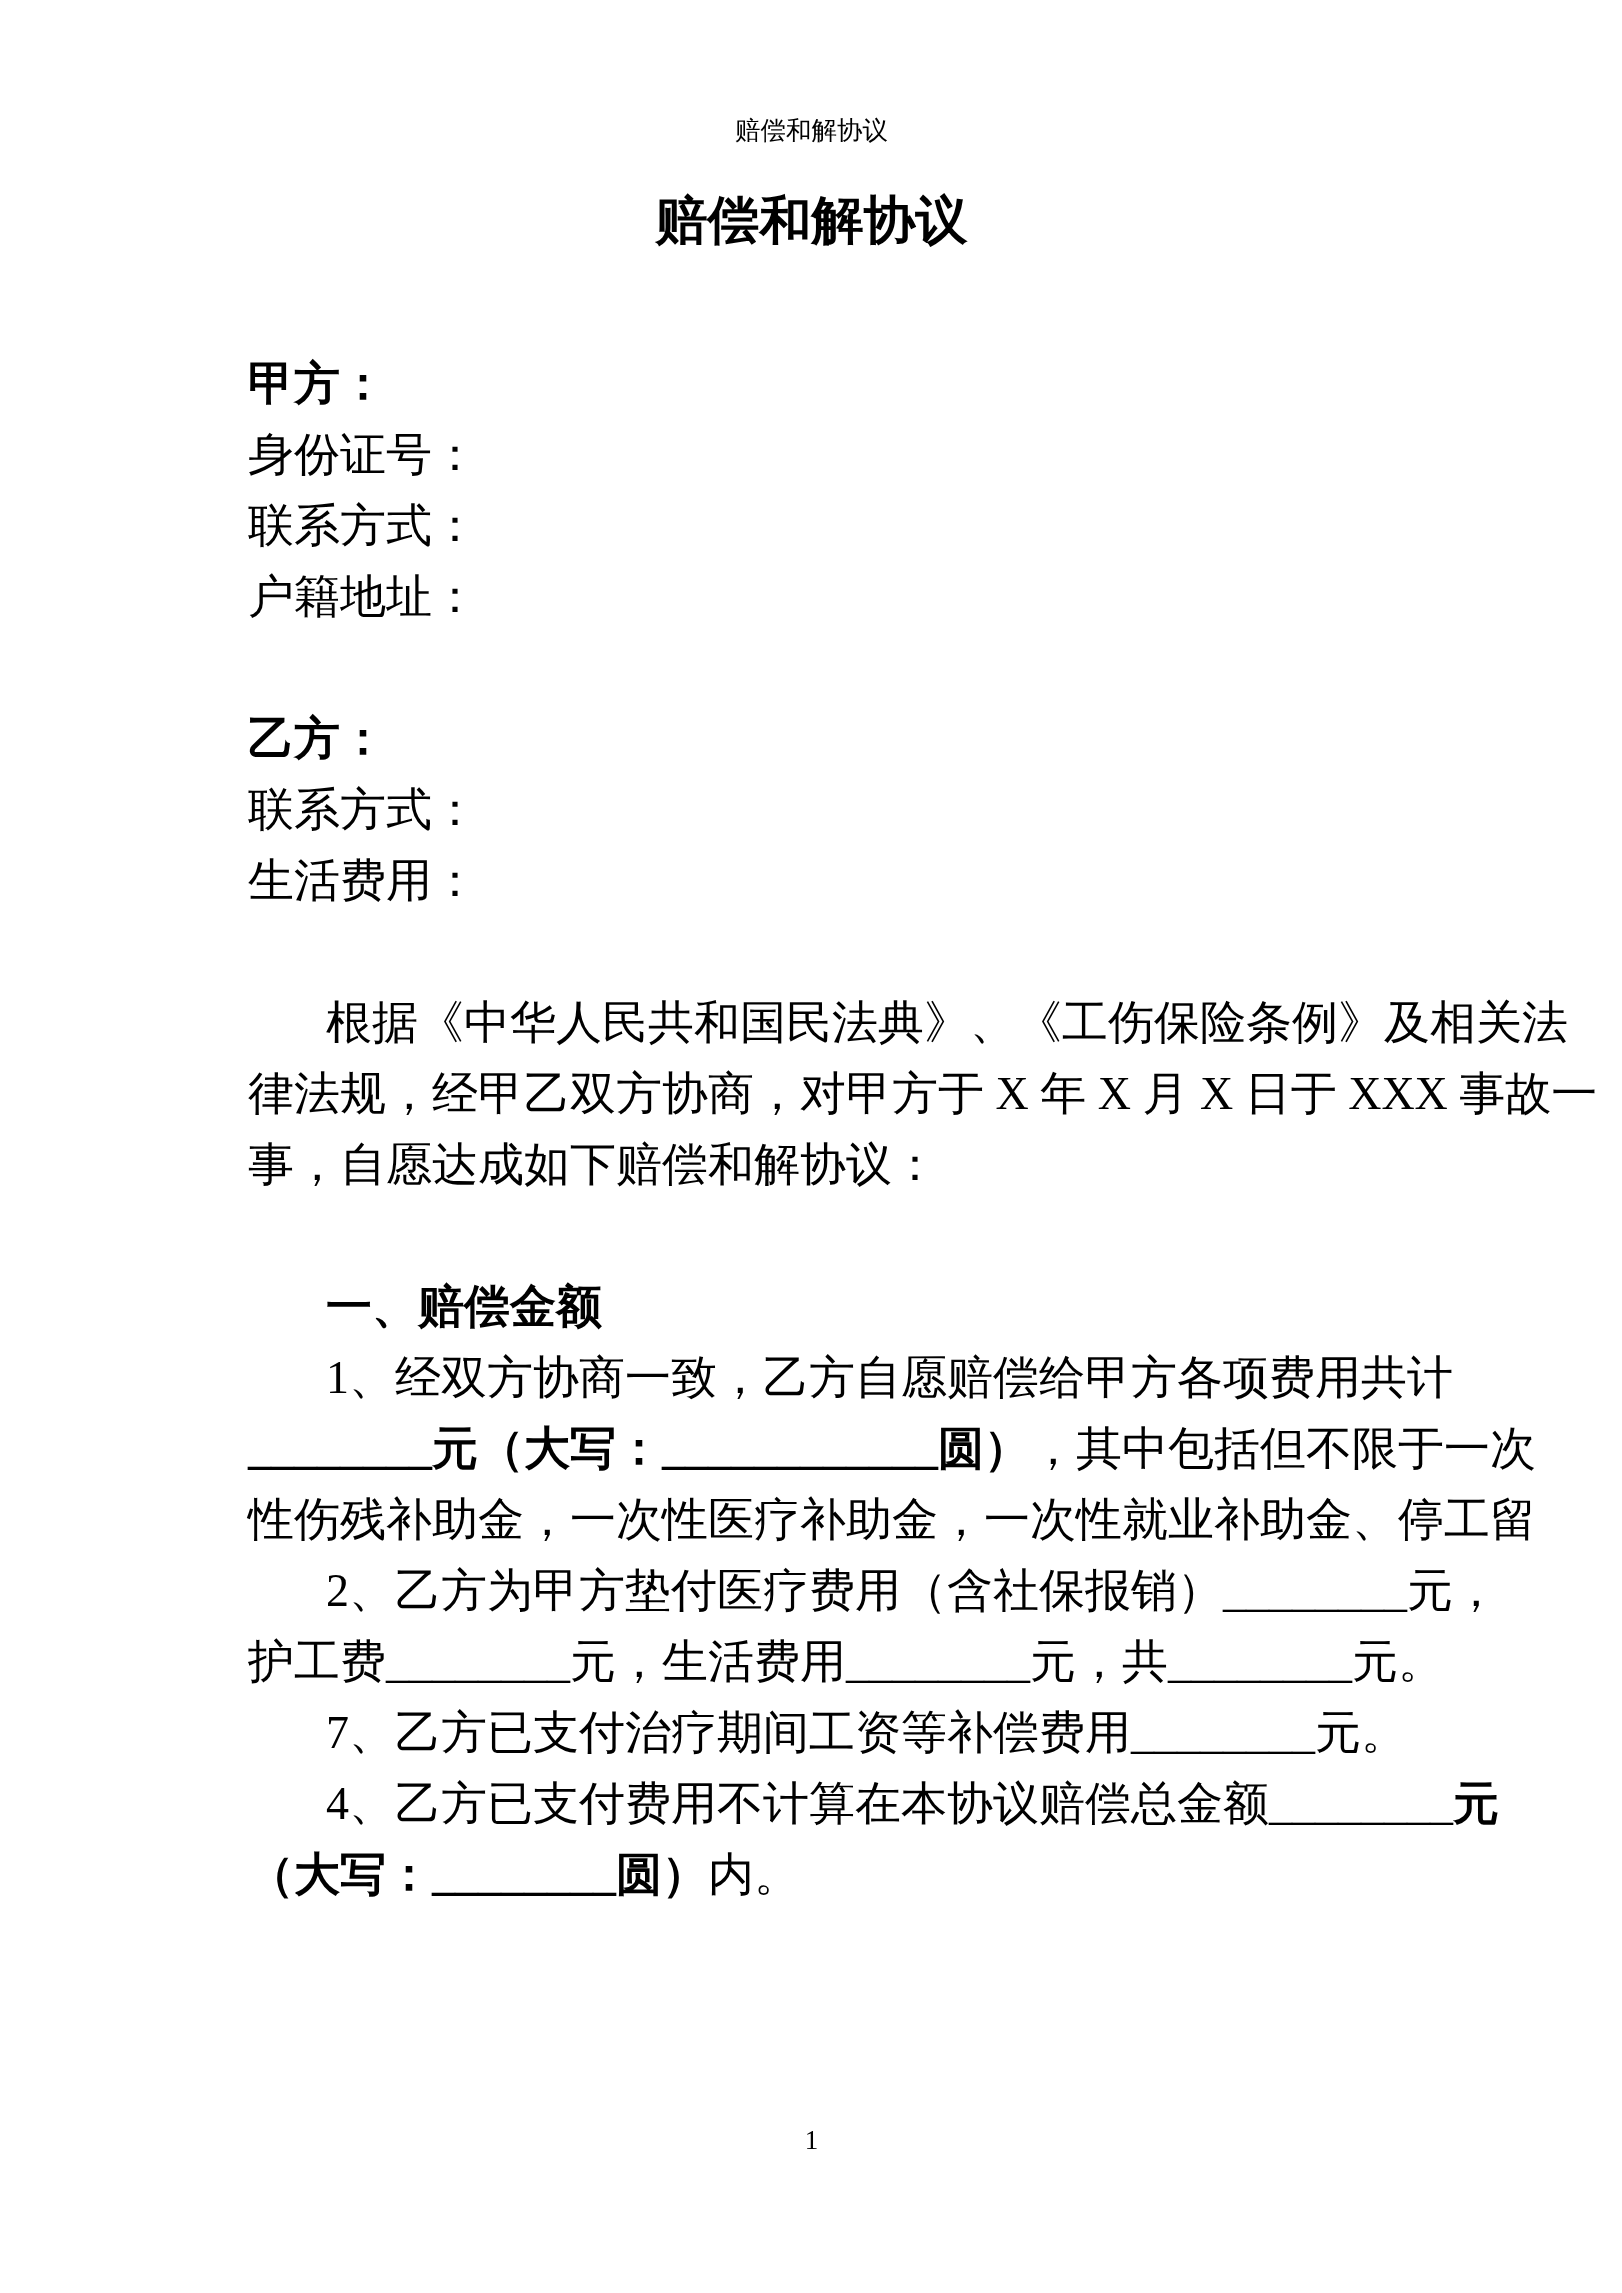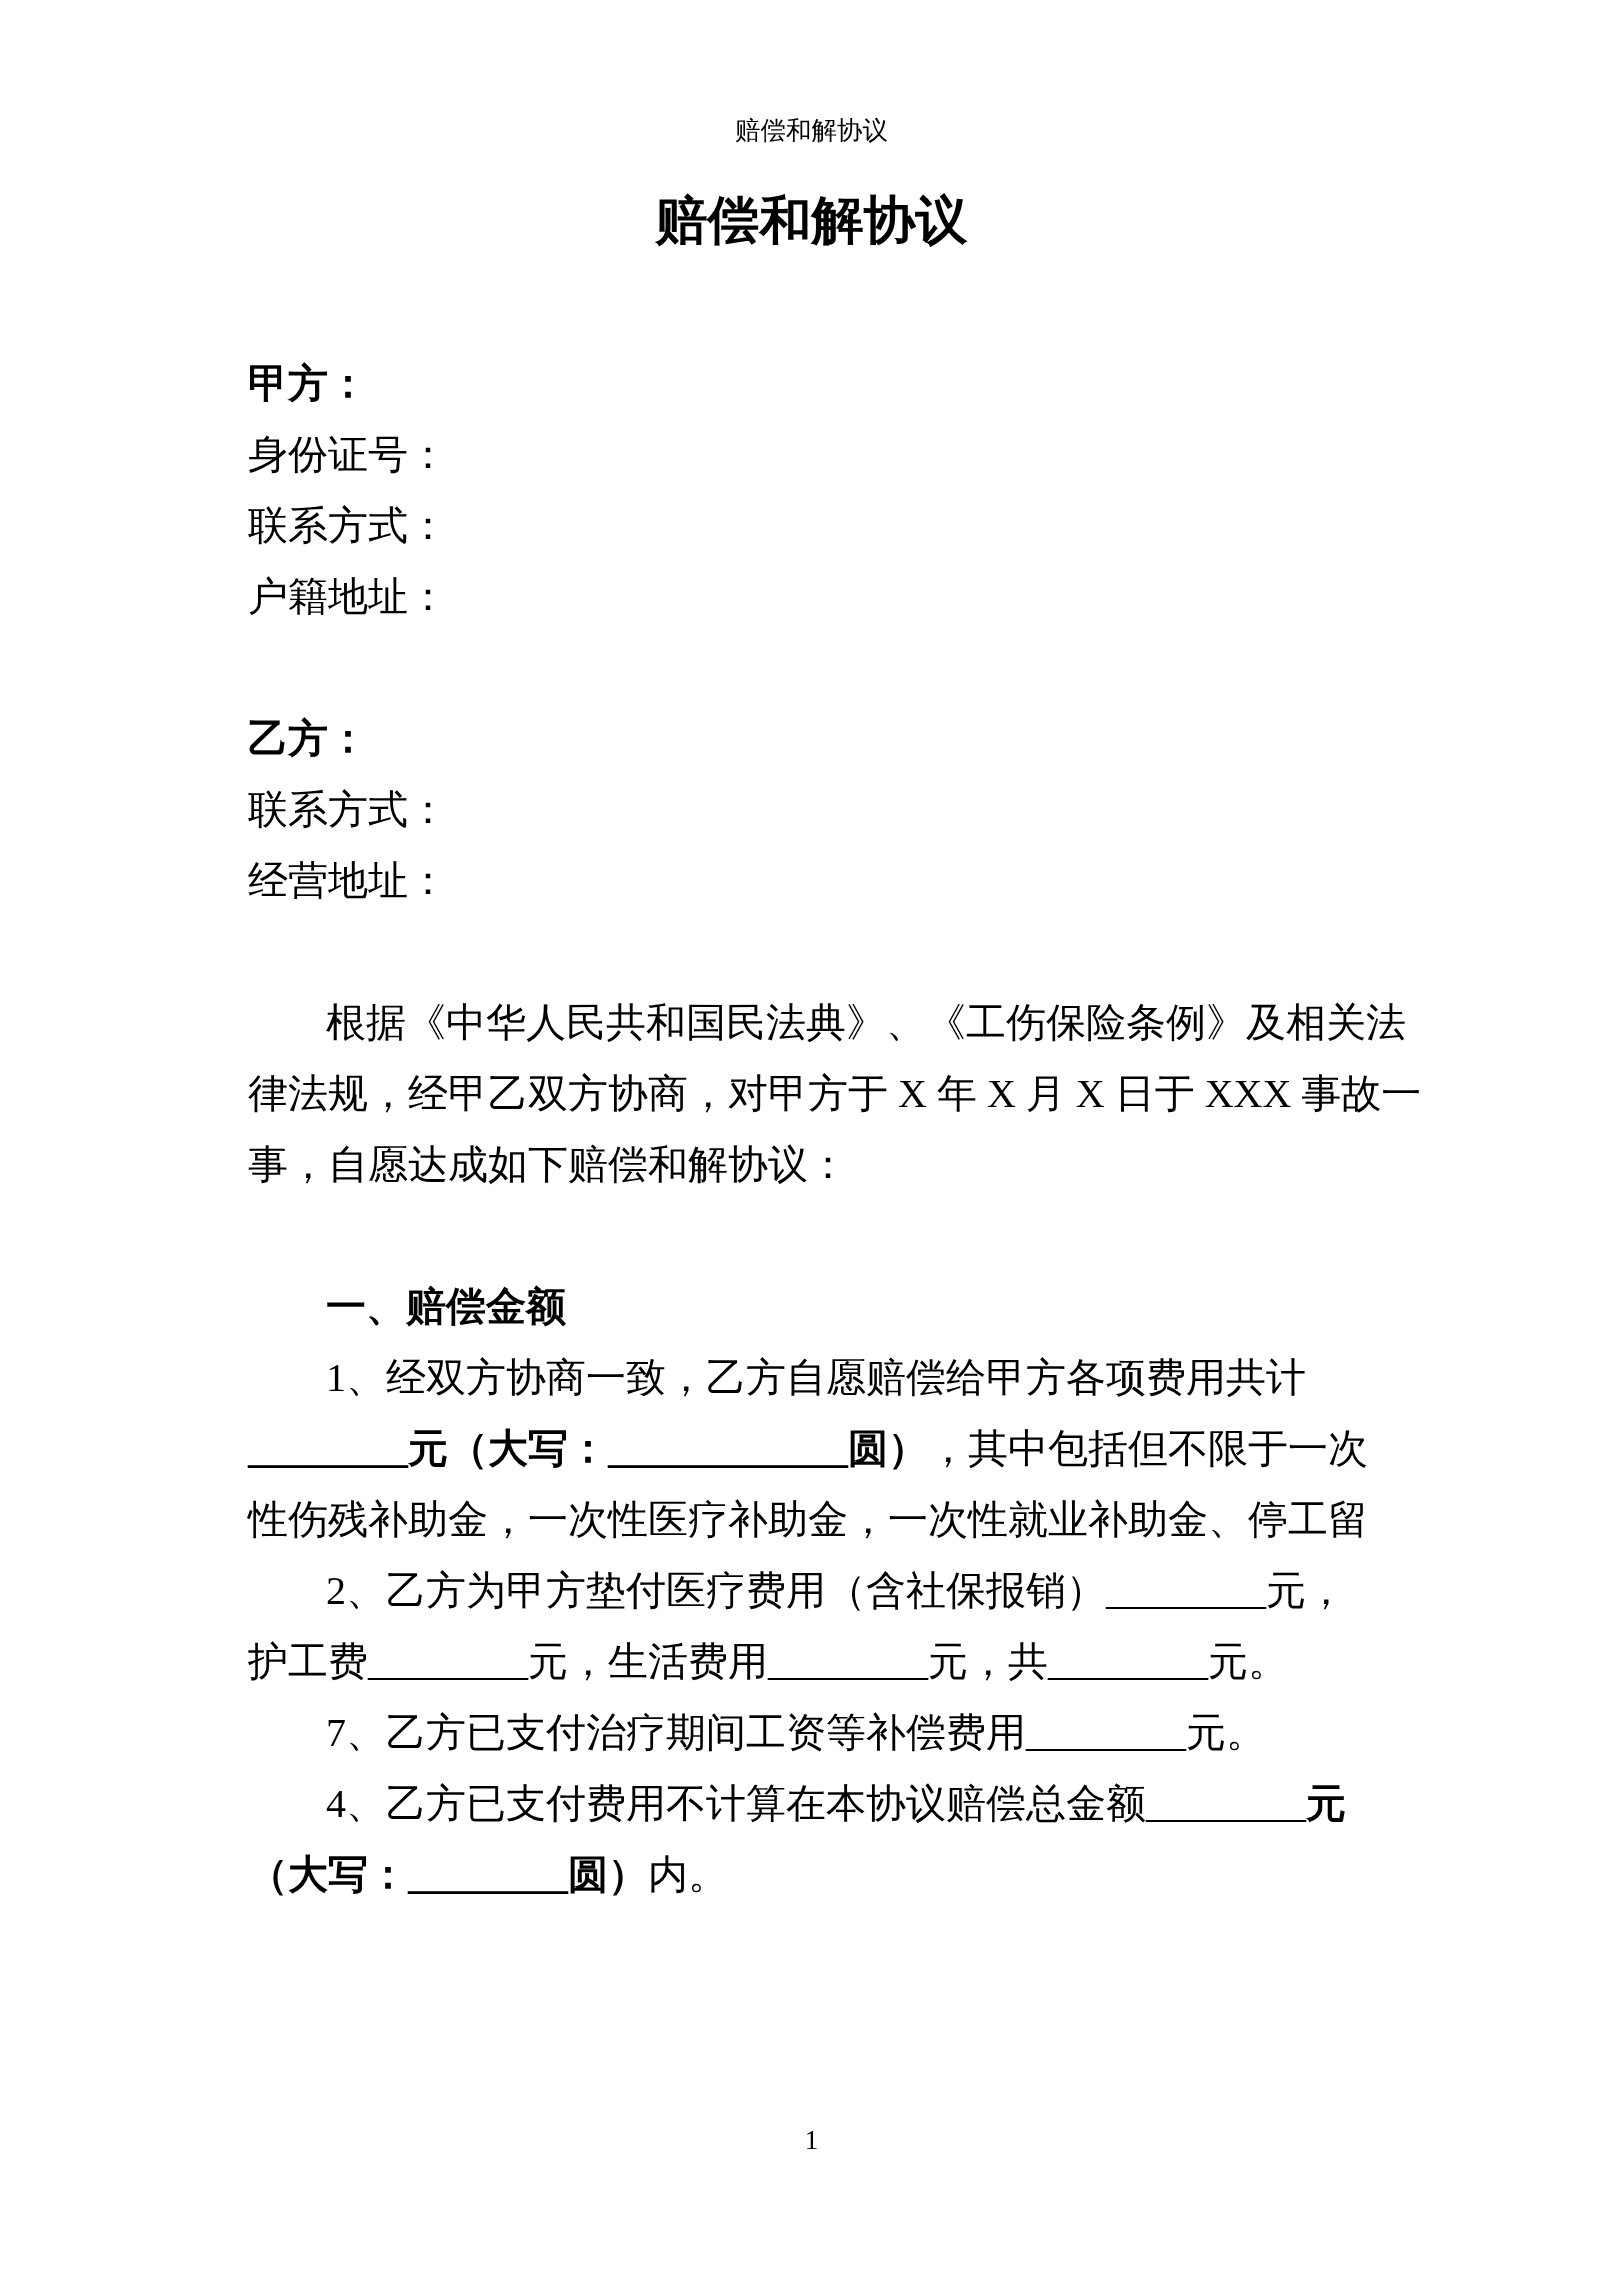--- a/index.html
+++ b/index.html
@@ -37,21 +37,21 @@
   }
   .doc-body {
     position: absolute;
     top: 348px;
     left: 248px;
     width: 1127px;
   }
   .line {
     height: 71px;
     line-height: 71px;
-    font-size: 40px;
+    font-size: 46px;
     white-space: nowrap;
   }
   .line.indent {
     text-indent: 78px;
   }
   .seg-bold {
     font-weight: bold;
   }
   .page-number {
     position: absolute;
@@ -72,21 +72,21 @@
   <div class="doc-title">赔偿和解协议</div>
 
   <div class="doc-body" id="doc-lines">
       <div class="line"><span class="seg-bold">甲方：</span></div>
       <div class="line"><span>身份证号：</span></div>
       <div class="line"><span>联系方式：</span></div>
       <div class="line"><span>户籍地址：</span></div>
       <div class="line"></div>
       <div class="line"><span class="seg-bold">乙方：</span></div>
       <div class="line"><span>联系方式：</span></div>
-      <div class="line"><span>经营地址：</span></div>
+      <div class="line"><span>生活费用：</span></div>
       <div class="line"></div>
       <div class="line indent"><span>根据《中华人民共和国民法典》、《工伤保险条例》及相关法</span></div>
       <div class="line"><span>律法规，经甲乙双方协商，对甲方于 X 年 X 月 X 日于 XXX 事故一</span></div>
       <div class="line"><span>事，自愿达成如下赔偿和解协议：</span></div>
       <div class="line"></div>
       <div class="line indent"><span class="seg-bold">一、赔偿金额</span></div>
       <div class="line indent"><span>1、经双方协商一致，乙方自愿赔偿给甲方各项费用共计</span></div>
       <div class="line"><span class="seg-bold">________</span><span class="seg-bold">元（大写：</span><span class="seg-bold">____________</span><span class="seg-bold">圆）</span><span>，其中包括但不限于一次</span></div>
       <div class="line"><span>性伤残补助金，一次性医疗补助金，一次性就业补助金、停工留</span></div>
       <div class="line indent"><span>2、乙方为甲方垫付医疗费用（含社保报销）</span><span>________</span><span>元，</span></div>

